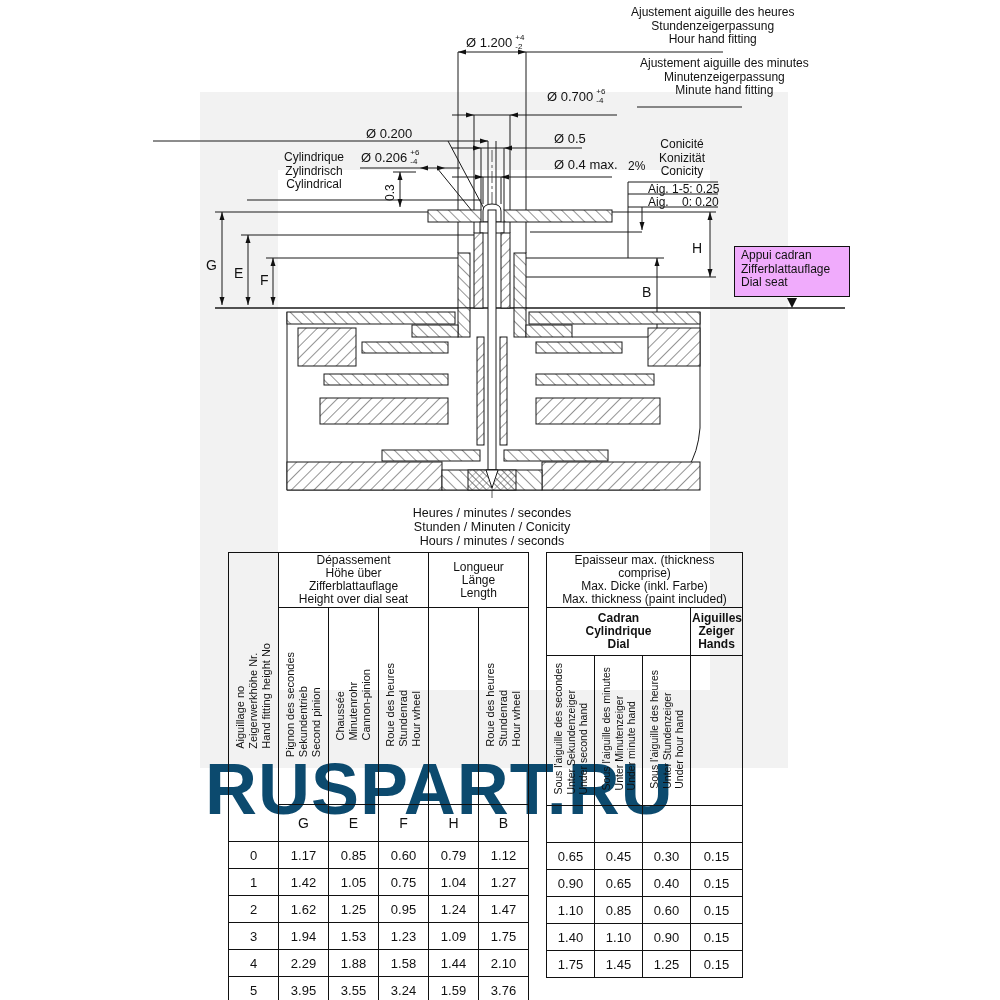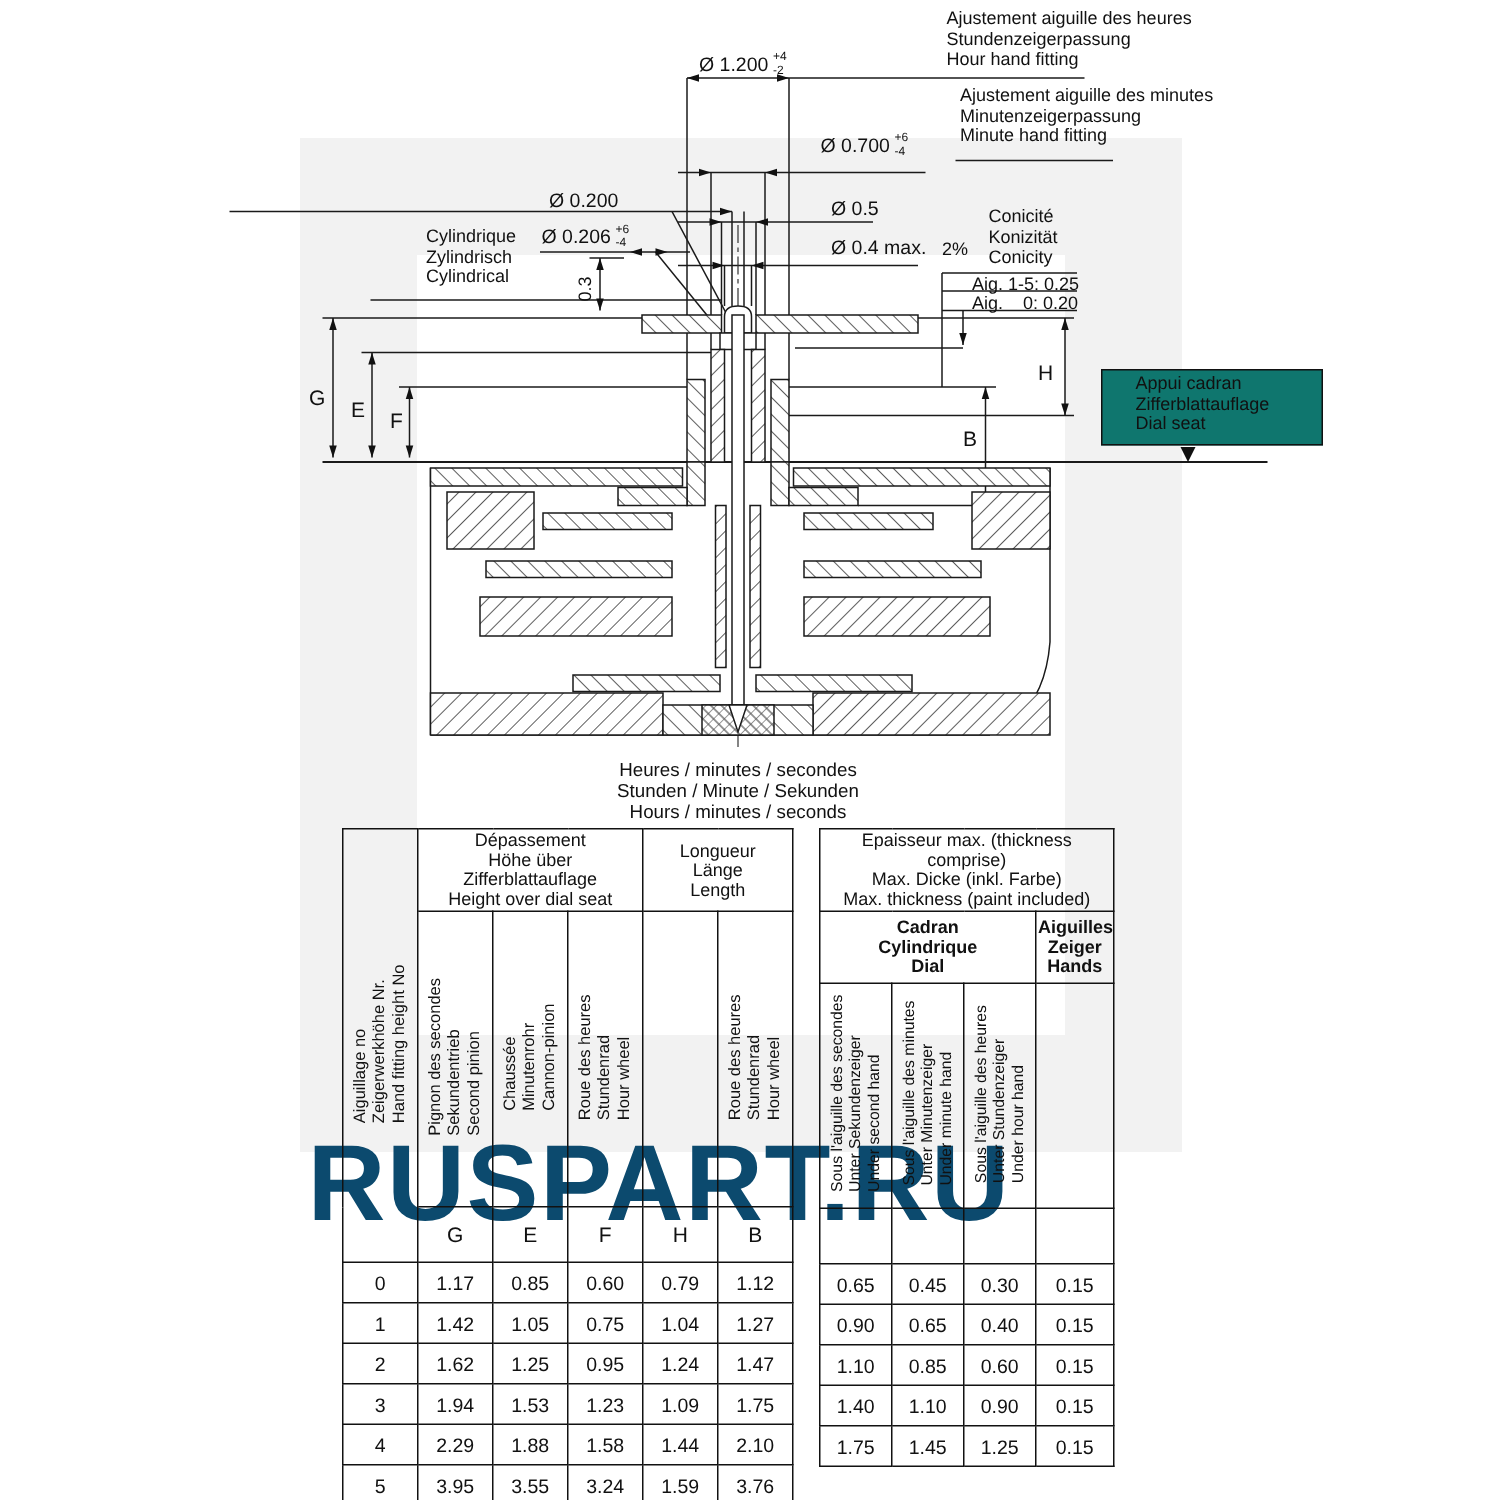--- a/index.html
+++ b/index.html
@@ -4,29 +4,29 @@
 <style>
   html,body{margin:0;padding:0;background:#fff;}
   #page{position:relative;width:1000px;height:1000px;background:#fff;overflow:hidden;
         font-family:"Liberation Sans","DejaVu Sans",sans-serif;color:#111;}
   
   .wm-frame{position:absolute;left:200px;top:92px;width:588px;height:676px;
             border:78px solid #f2f2f2;box-sizing:border-box;z-index:0;}
   .wm-text{position:absolute;left:205px;top:748px;width:600px;z-index:0;
            font-size:72px;font-weight:bold;letter-spacing:1px;color:#0c4a6e;white-space:nowrap;}
   svg.draw{position:absolute;left:0;top:0;z-index:1;pointer-events:none;}
-  .lbl{position:absolute;font-size:12px;line-height:13.5px;white-space:nowrap;z-index:2;}
+  .lbl{position:absolute;font-size:12px;line-height:13.5px;white-space:nowrap;z-index:2;text-align:center;}
   .dim{position:absolute;font-size:13px;white-space:nowrap;z-index:2;}
   .tol{display:inline-flex;flex-direction:column;font-size:8px;line-height:1.05;
        margin-left:3px;vertical-align:middle;transform:translateY(-1px);}
   .tol i{font-style:normal;}
   .ltr{position:absolute;font-size:14px;z-index:2;}
   .rot90{position:absolute;font-size:11px;z-index:2;transform:rotate(-90deg);transform-origin:left top;}
   .pre{white-space:pre;}
-  .box{position:absolute;border:1.4px solid #111;background:#0f766e;padding:2px 22px;
+  .box{position:absolute;border:1.4px solid #111;background:#f0abfc;padding:2px 6px;
        font-size:12px;line-height:13.5px;z-index:2;}
   .caption{position:absolute;left:342px;top:506px;width:300px;text-align:center;
            font-size:12.5px;line-height:14px;z-index:2;}
   
   table.spec{position:absolute;border-collapse:collapse;table-layout:fixed;z-index:2;
              background:transparent;}
   table.spec td{border:1.2px solid #111;text-align:center;vertical-align:middle;
                 font-size:12px;line-height:13px;padding:1px;overflow:hidden;}
   #tleft{left:228px;top:552px;width:300px;}
   #tright{left:546px;top:552px;width:196px;}
@@ -242,21 +242,21 @@
   <div class="ltr" style="left:642px;top:284px">B</div>
 
   <div class="box" style="left:734px;top:246px;width:102px;height:45px">
     <div>Appui cadran</div>
     <div>Zifferblattauflage</div>
     <div>Dial seat</div>
   </div>
 
   <div class="caption">
     <div>Heures / minutes / secondes</div>
-    <div>Stunden / Minute / Sekunden</div>
+    <div>Stunden / Minuten / Conicity</div>
     <div>Hours / minutes / seconds</div>
   </div>
 
   <table class="spec" id="tleft">
     <colgroup>
         <col style="width:50px">
         <col style="width:50px">
         <col style="width:50px">
         <col style="width:50px">
         <col style="width:50px">

